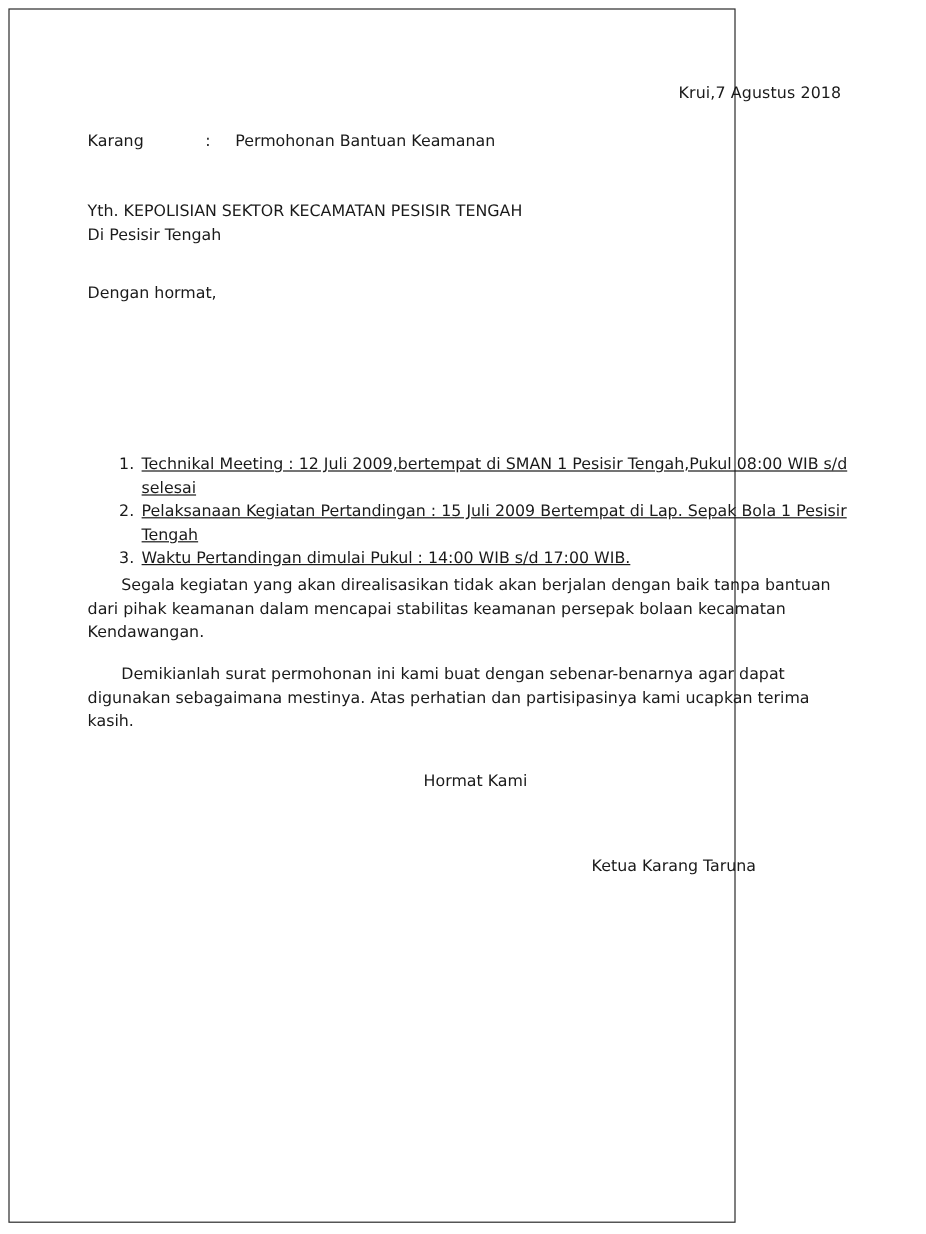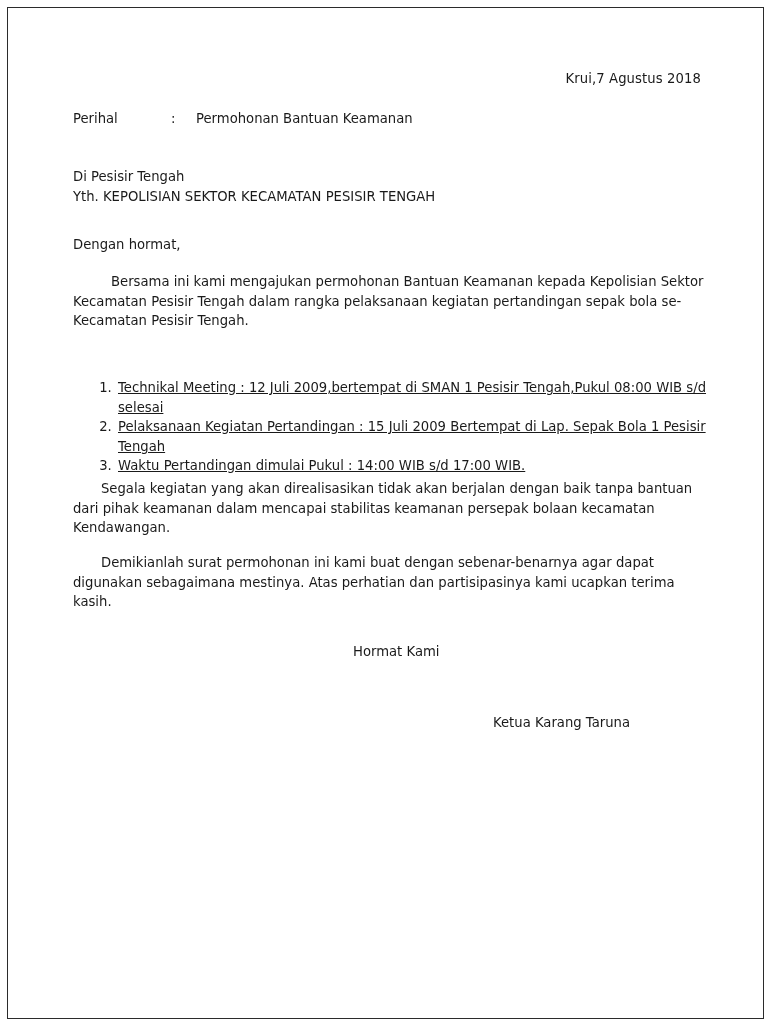--- a/index.html
+++ b/index.html
@@ -11,21 +11,21 @@
     width: 772px;
     height: 1028px;
     font-family: "DejaVu Sans", "Liberation Sans", sans-serif;
     color: #1a1a1a;
     overflow: hidden;
   }
   .page {
     position: absolute;
     left: 7px;
     top: 7px;
-    width: 757px;
+    width: 606px;
     height: 1012px;
     border: 1px solid #2b2b2b;
     background: #ffffff;
     box-sizing: border-box;
   }
   .sheet {
     position: absolute;
     left: 0;
     top: 0;
     width: 100%;
@@ -141,36 +141,35 @@
 </head>
 <body>
 
 <div class="page">
   <div class="sheet">
 
     <div class="date-line">Krui,7 Agustus 2018</div>
 
     <div class="subject-block">
       <div class="subject-row">
-        <div class="subject-label">Perihal</div>
+        <div class="subject-label">Karang</div>
         <div class="subject-colon">:</div>
         <div class="subject-values">
           <div>Permohonan Bantuan Keamanan</div>
         </div>
       </div>
     </div>
 
     <div class="recipient-block">
+      <div>Yth. KEPOLISIAN SEKTOR KECAMATAN PESISIR TENGAH</div>
       <div>Di Pesisir Tengah</div>
-      <div>Yth. KEPOLISIAN SEKTOR KECAMATAN PESISIR TENGAH</div>
     </div>
 
     <div class="salutation">Dengan hormat,</div>
 
-    <div class="para indent p-intro">Bersama ini kami mengajukan permohonan Bantuan Keamanan kepada Kepolisian Sektor Kecamatan Pesisir Tengah dalam rangka pelaksanaan kegiatan pertandingan sepak bola se-Kecamatan Pesisir Tengah.</div>
 
 
     <ol class="numbered-list">
       <li>Technikal Meeting : 12 Juli 2009,bertempat di SMAN 1 Pesisir Tengah,Pukul 08:00 WIB s/d selesai</li>
       <li>Pelaksanaan Kegiatan Pertandingan : 15 Juli 2009 Bertempat di Lap. Sepak Bola 1 Pesisir Tengah</li>
       <li>Waktu Pertandingan dimulai Pukul : 14:00 WIB s/d 17:00 WIB.</li>
     </ol>
 
     <div class="para indent-small p-segala">Segala kegiatan yang akan direalisasikan tidak akan berjalan dengan baik tanpa bantuan dari pihak keamanan dalam mencapai stabilitas keamanan persepak bolaan kecamatan Kendawangan.</div>
 

